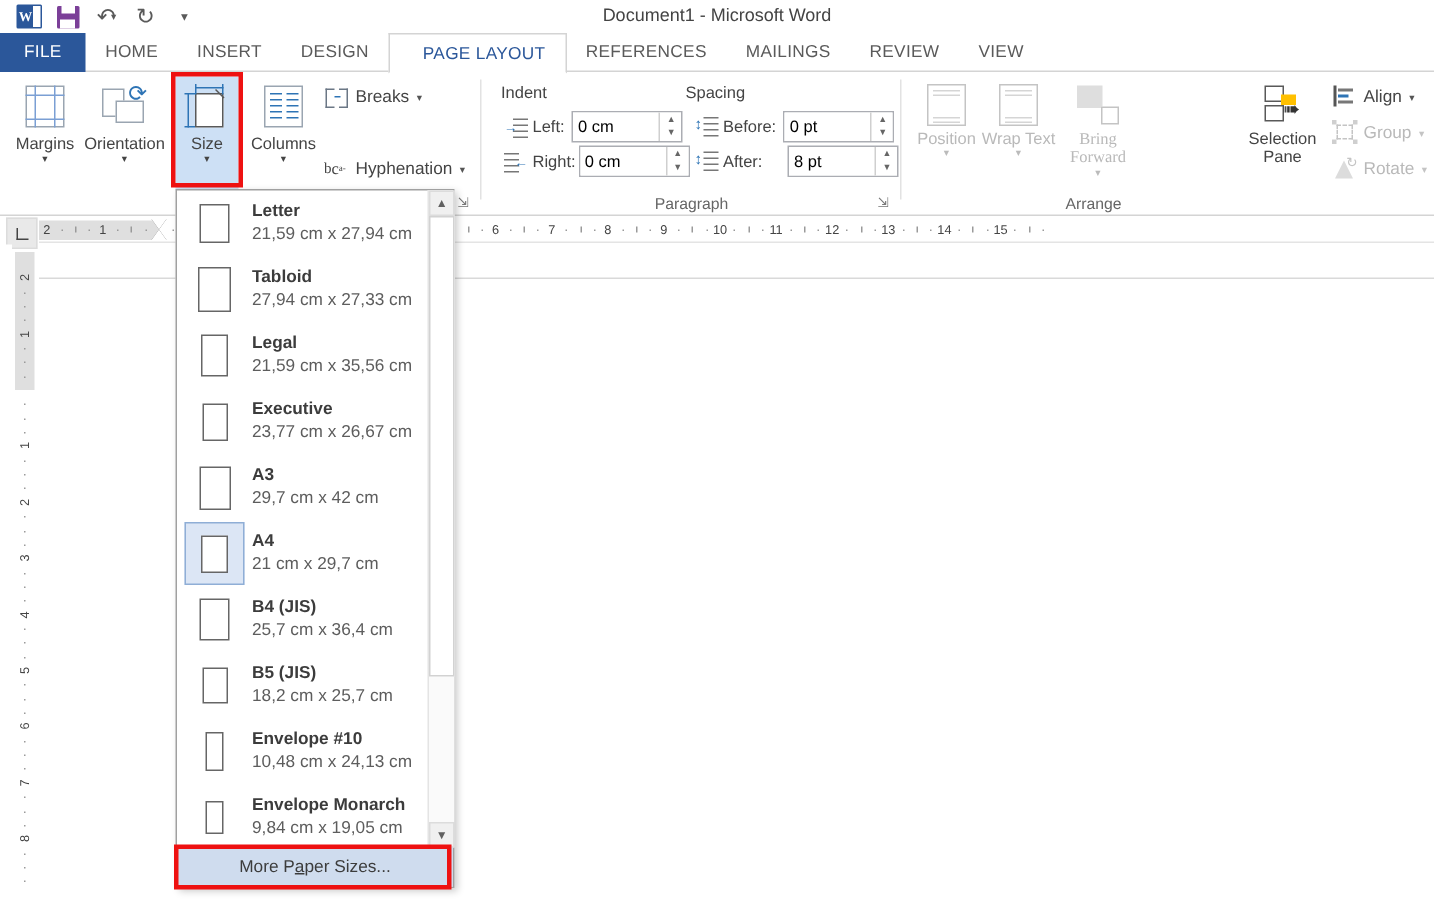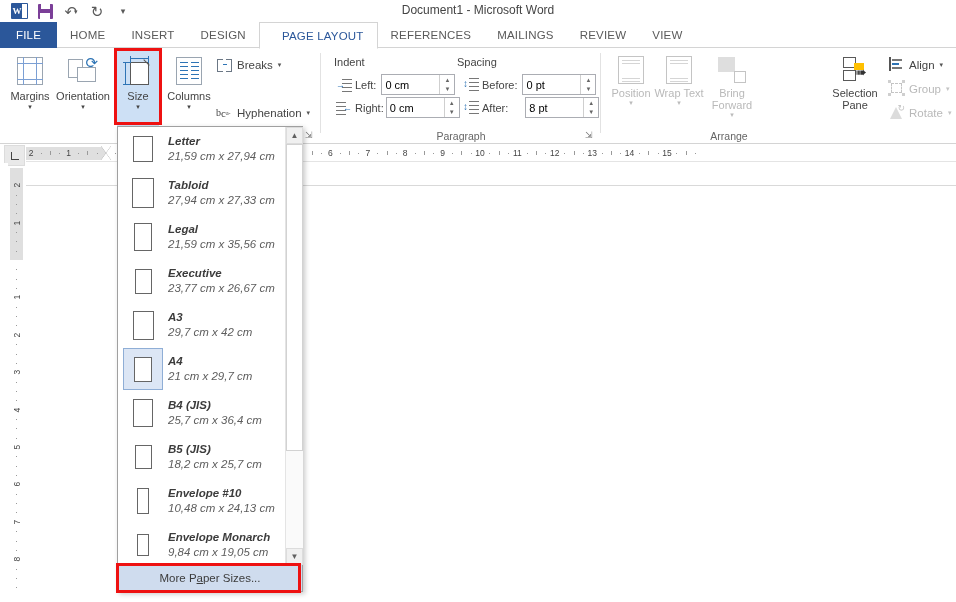--- a/index.html
+++ b/index.html
@@ -485,21 +485,21 @@
   }
   .thumbwrap {
     width: 40px; height: 42px;
     display: flex; align-items: center; justify-content: center;
     flex: none;
     border: 1px solid transparent;
   }
   .paper {
     border: 1.2px solid #666666; background: #ffffff;
   }
-  .dd-text { margin-left: 5px; font-style: italic; }
+  .dd-text { margin-left: 5px; }
   .dd-name {
     font-size: 11.5px; color: #3c3c3c; font-weight: bold; line-height: 15px;
   }
   .dd-dim {
     font-size: 11.5px; color: #5d5d5d; line-height: 15px;
   }
 
   .dd-scroll {
     position: absolute; right: 0; top: 0;
     width: 17px; height: 438px;
@@ -766,21 +766,21 @@
         <div class="ic-grayimg">
           <span style="top:3px"></span>
             <span style="top:6px"></span>
           <span style="top:21px"></span>
             <span style="top:24px"></span>
         </div>
         <div class="lbl">Wrap Text</div>
         <div class="dd">▾</div>
       </div>
 
-      <div class="arr-big" style="left:100px;width:60px;">
+      <div class="arr-big" style="left:100px;width:60px;font-family:Liberation Serif, serif;">
         <div class="ic-twobox">
             <div class="a"></div>
             <div class="b"></div>
           </div>
         <div class="lbl">Bring Forward</div>
         <div class="dd">▾</div>
       </div>
 
 
       <div class="arr-big" style="left:224px;width:58px;">

